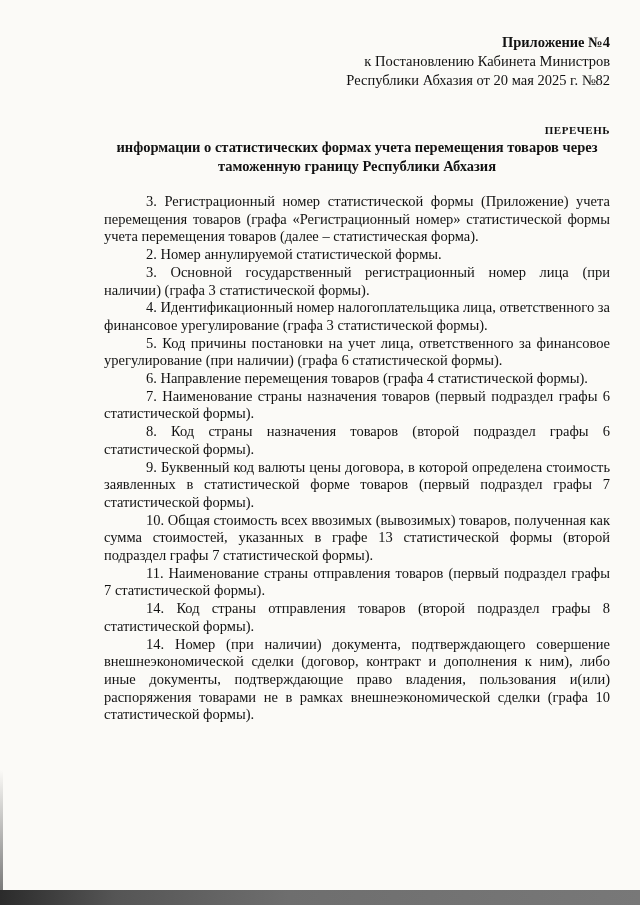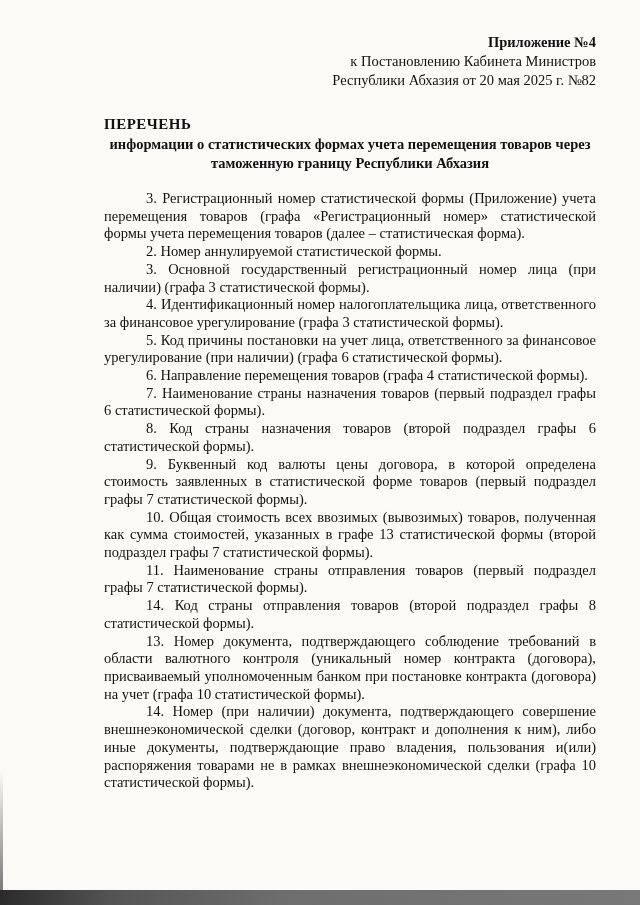--- a/index.html
+++ b/index.html
@@ -13,35 +13,35 @@
     color: #121212;
     font-family: "Liberation Serif", "DejaVu Serif", serif;
     position: relative;
     overflow: hidden;
   }
   .page {
     position: relative;
     box-sizing: border-box;
     width: 640px;
     height: 905px;
-    padding: 33px 44px 0 104px;
+    padding: 33px 30px 0 104px;
   }
   .doc-header {
     text-align: right;
     font-size: 14.5px;
     line-height: 19px;
   }
   .doc-header .line-bold {
     font-weight: bold;
   }
   .doc-title {
-    text-align: left;
+    text-align: right;
     font-weight: bold;
-    font-size: 15px;
-    margin-top: 26px;
+    font-size: 11px;
+    margin-top: 34px;
     letter-spacing: 0.5px;
   }
   .doc-subtitle {
     text-align: center;
     font-weight: bold;
     font-size: 14.5px;
     line-height: 19px;
     margin-top: 2px;
   }
   .doc-body {
@@ -92,20 +92,19 @@
     <p>3. Основной государственный регистрационный номер лица (при наличии) (графа 3 статистической формы).</p>
     <p>4. Идентификационный номер налогоплательщика лица, ответственного за финансовое урегулирование (графа 3 статистической формы).</p>
     <p>5. Код причины постановки на учет лица, ответственного за финансовое урегулирование (при наличии) (графа 6 статистической формы).</p>
     <p>6. Направление перемещения товаров (графа 4 статистической формы).</p>
     <p>7. Наименование страны назначения товаров (первый подраздел графы 6 статистической формы).</p>
     <p>8. Код страны назначения товаров (второй подраздел графы 6 статистической формы).</p>
     <p>9. Буквенный код валюты цены договора, в которой определена стоимость заявленных в статистической форме товаров (первый подраздел графы 7 статистической формы).</p>
     <p>10. Общая стоимость всех ввозимых (вывозимых) товаров, полученная как сумма стоимостей, указанных в графе 13 статистической формы (второй подраздел графы 7 статистической формы).</p>
     <p>11. Наименование страны отправления товаров (первый подраздел графы 7 статистической формы).</p>
     <p>14. Код страны отправления товаров (второй подраздел графы 8 статистической формы).</p>
-    <p>13. Номер документа, подтверждающего соблюдение требований в области валютного контроля (уникальный номер контракта (договора), присваиваемый уполномоченным банком при постановке контракта (договора) на учет (графа 10 статистической формы).</p>
     <p>14. Номер (при наличии) документа, подтверждающего совершение внешнеэкономической сделки (договор, контракт и дополнения к ним), либо иные документы, подтверждающие право владения, пользования и(или) распоряжения товарами не в рамках внешнеэкономической сделки (графа 10 статистической формы).</p>
   </div>
 
   <div class="left-edge-shadow"></div>
   <div class="bottom-band"></div>
 
 </div>
 
 </body></html>

